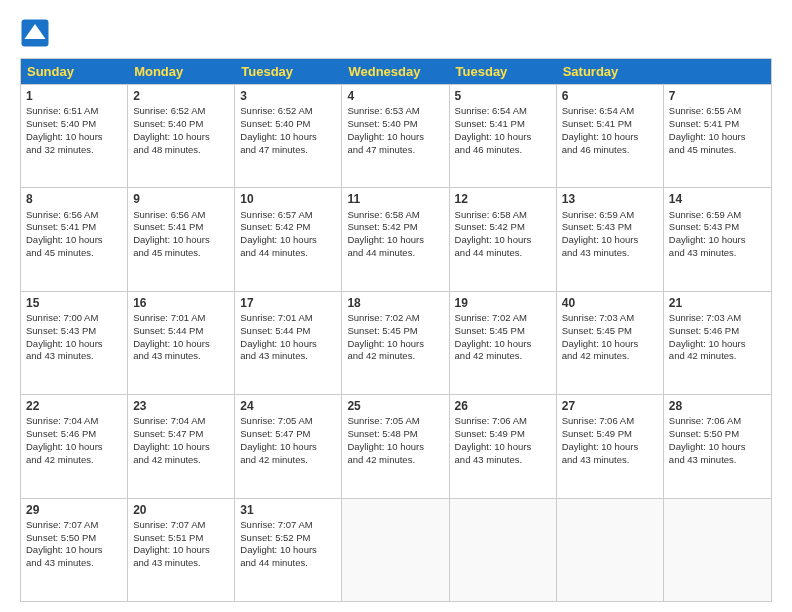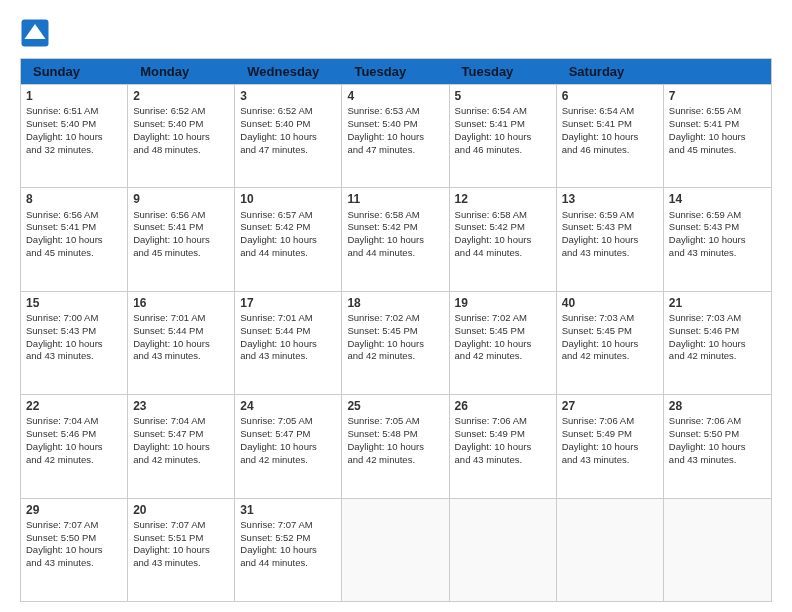--- a/index.html
+++ b/index.html
@@ -59,24 +59,24 @@
       display: flex;
       flex-direction: column;
       border: 1px solid #ccc;
     }
     .cal-header {
       display: grid;
       grid-template-columns: repeat(7, 1fr);
       background: #1a73c9;
     }
     .cal-header-cell {
-      color: #0f172a;
+      color: #fde047;
       font-size: 13px;
       font-weight: bold;
-      padding: 5px 12px;
+      padding: 5px 6px;
       text-align: left;
     }
     .cal-body {
       flex: 1;
       display: flex;
       flex-direction: column;
     }
     .cal-row {
       display: grid;
       grid-template-columns: repeat(7, 1fr);
@@ -122,22 +122,22 @@
     <div class="title-section">
       <div class="main-title"></div>
       <div class="subtitle"></div>
     </div>
   </div>
 
   <div class="calendar">
     <div class="cal-header" id="cal-header">
         <div class="cal-header-cell">Sunday</div>
         <div class="cal-header-cell">Monday</div>
+        <div class="cal-header-cell">Tuesday</div>
         <div class="cal-header-cell">Wednesday</div>
-        <div class="cal-header-cell">Tuesday</div>
         <div class="cal-header-cell">Tuesday</div>
         <div class="cal-header-cell">Saturday</div>
       </div>
     <div class="cal-body" id="cal-body">
         <div class="cal-row">
           <div class="cal-cell">
             <span class="day-num">1</span>
             <div>Sunrise: 6:51 AM</div>
             <div>Sunset: 5:40 PM</div>
             <div>Daylight: 10 hours</div>

